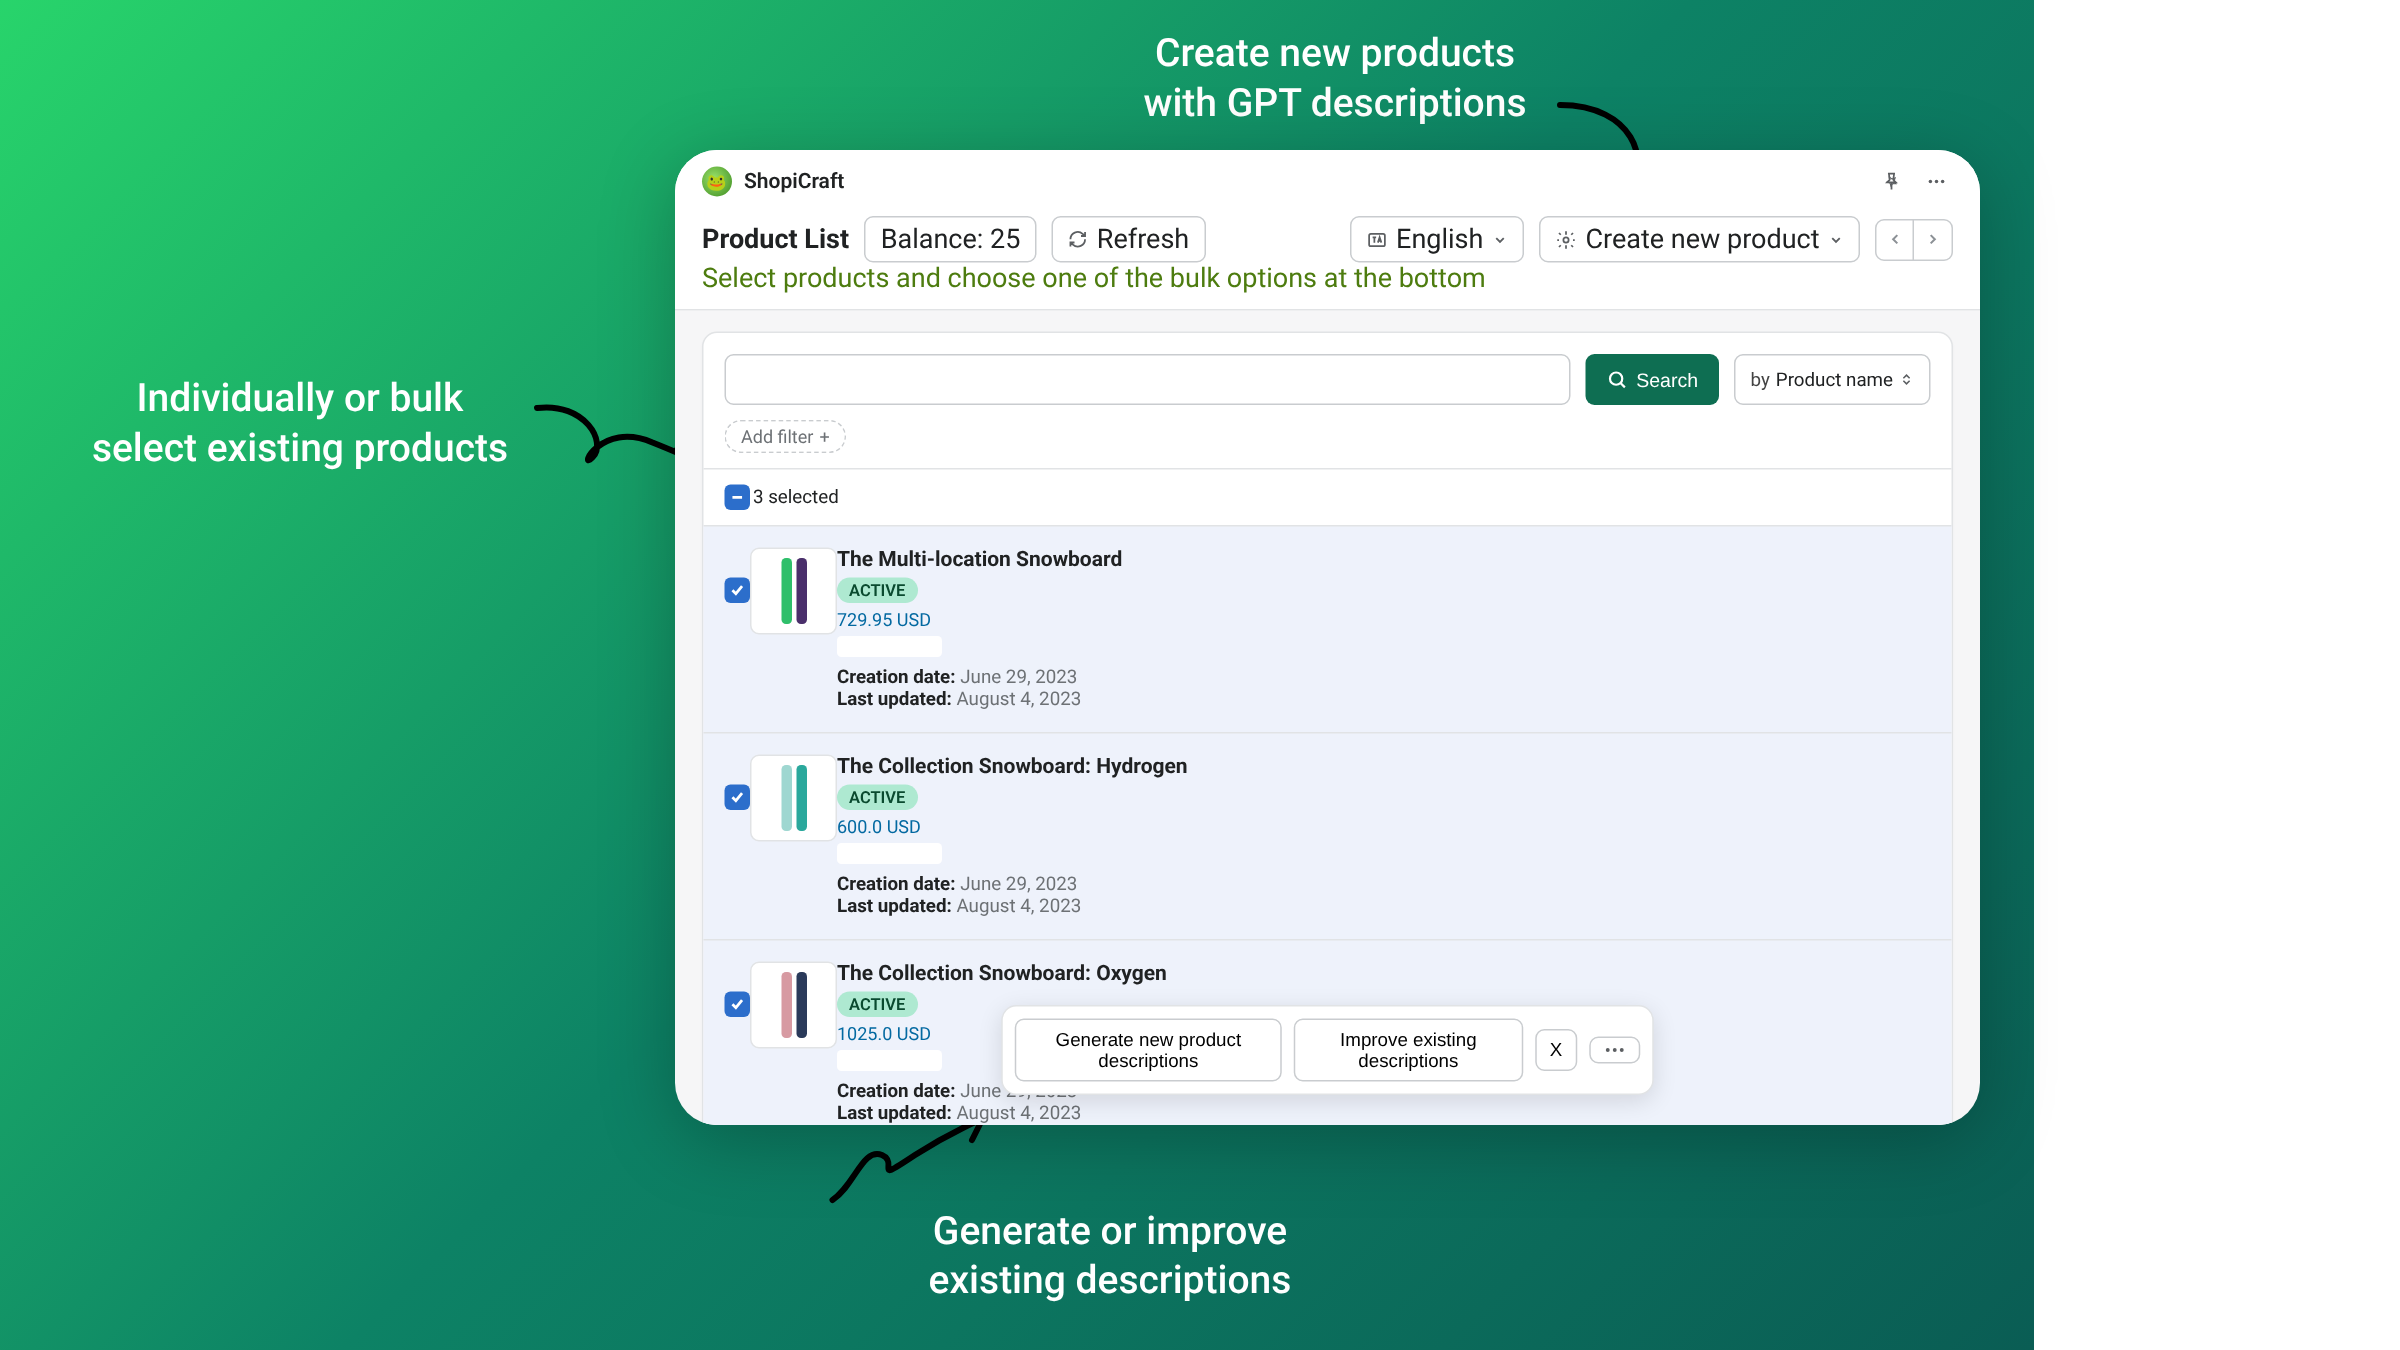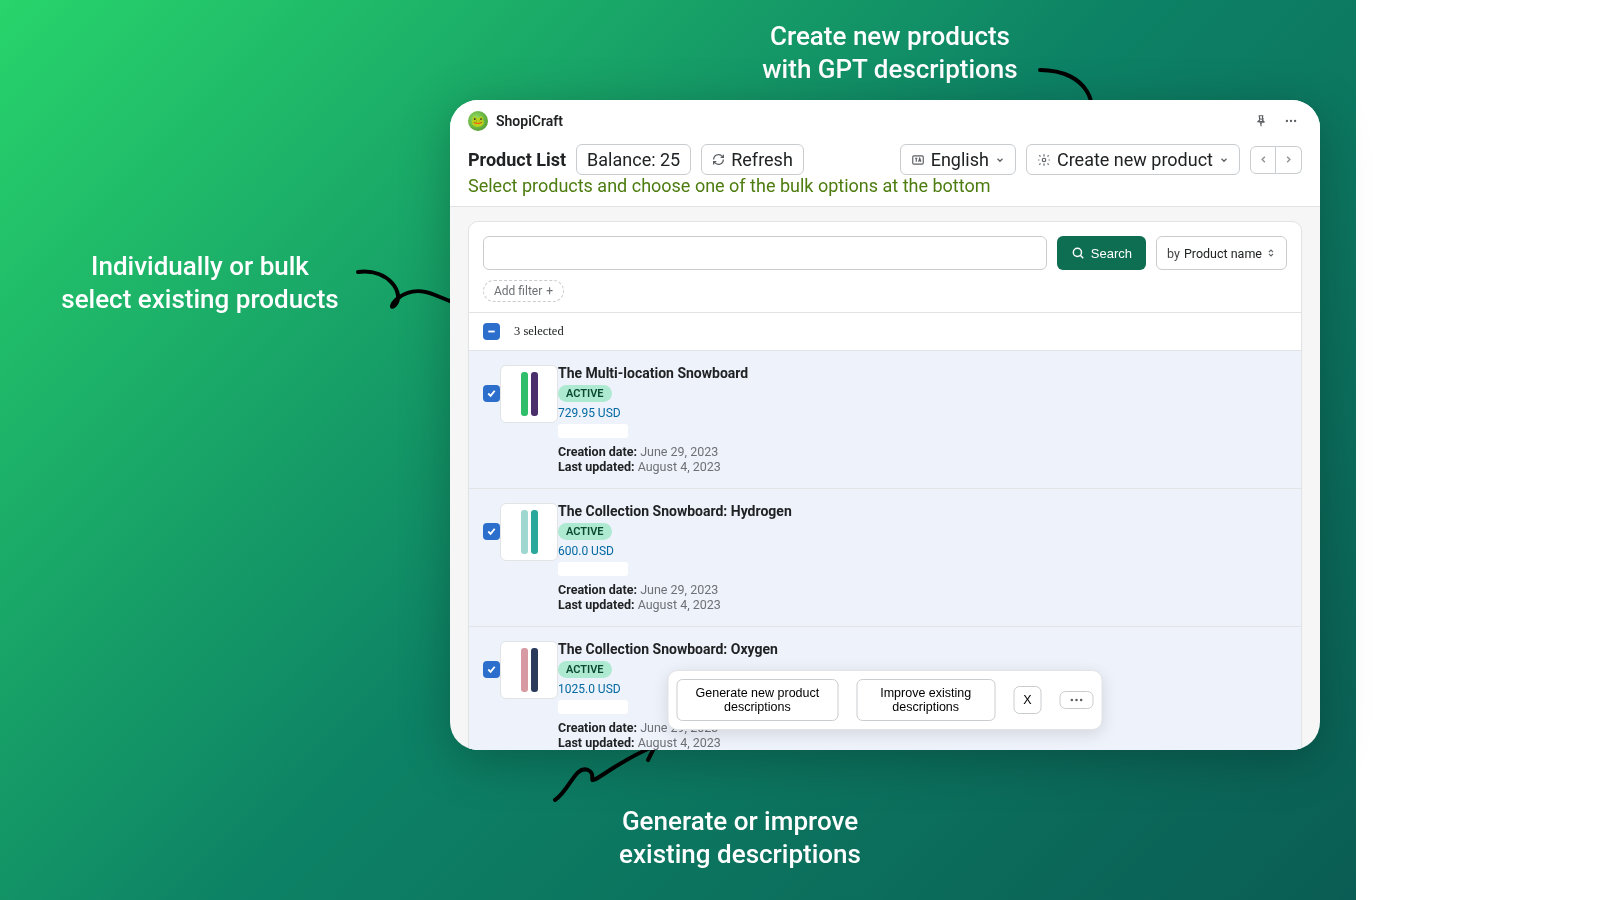--- a/index.html
+++ b/index.html
@@ -95,21 +95,21 @@
     cursor:pointer; color:#444;
   }
   .filter-row { padding: 10px 14px; }
   .add-filter {
     font-size:12px; color:#6d7175; border:1px dashed #c9cccf; border-radius:12px;
     padding:3px 10px; cursor:pointer; display:inline-flex; align-items:center; gap:4px;
     background:#fff;
   }
   .select-row {
     border-top:1px solid #e1e3e5; padding:10px 14px;
-    display:flex; align-items:center; gap:14px; font-size:12.5px;font-family:Liberation Serif, serif;
+    display:flex; align-items:center; gap:2px; font-size:12.5px;
   }
   .cb {
     width:17px; height:17px; border-radius:4px; background:#2c6ecb;
     display:flex; align-items:center; justify-content:center; color:#fff;
     font-size:12px; cursor:pointer; flex-shrink:0;
   }
   .product-row {
     border-top:1px solid #e1e3e5; padding:14px 14px;
     display:flex; align-items:flex-start;
     background:#eef2fb;
@@ -129,21 +129,21 @@
   .price { font-size:12px; color:#0369a1; margin-bottom:2px; }
   .blank-chip { width:70px; height:14px; background:#fff; border-radius:3px; margin:4px 0 6px 0; }
   .meta { font-size:12.5px; color:#202223; }
   .meta b { font-weight:700; }
   .meta span { color:#6d7175; }
 
   .action-bar {
     position:absolute; bottom:20px; left:50%; transform:translateX(-50%);
     background:#fff; border:1px solid #e1e3e5; border-radius:10px;
     box-shadow:0 4px 16px rgba(0,0,0,0.12);
-    padding:8px; display:flex; gap:18px; align-items:center;
+    padding:8px; display:flex; gap:8px; align-items:center;
   }
   .action-btn {
     border:1px solid #c9cccf; background:#fff; border-radius:6px;
     padding:6px 12px; font-size:12.5px; cursor:pointer;
   }
   .action-btn.small { padding:6px 9px; }
 
   svg { display:block; }
 </style>
 </head>

